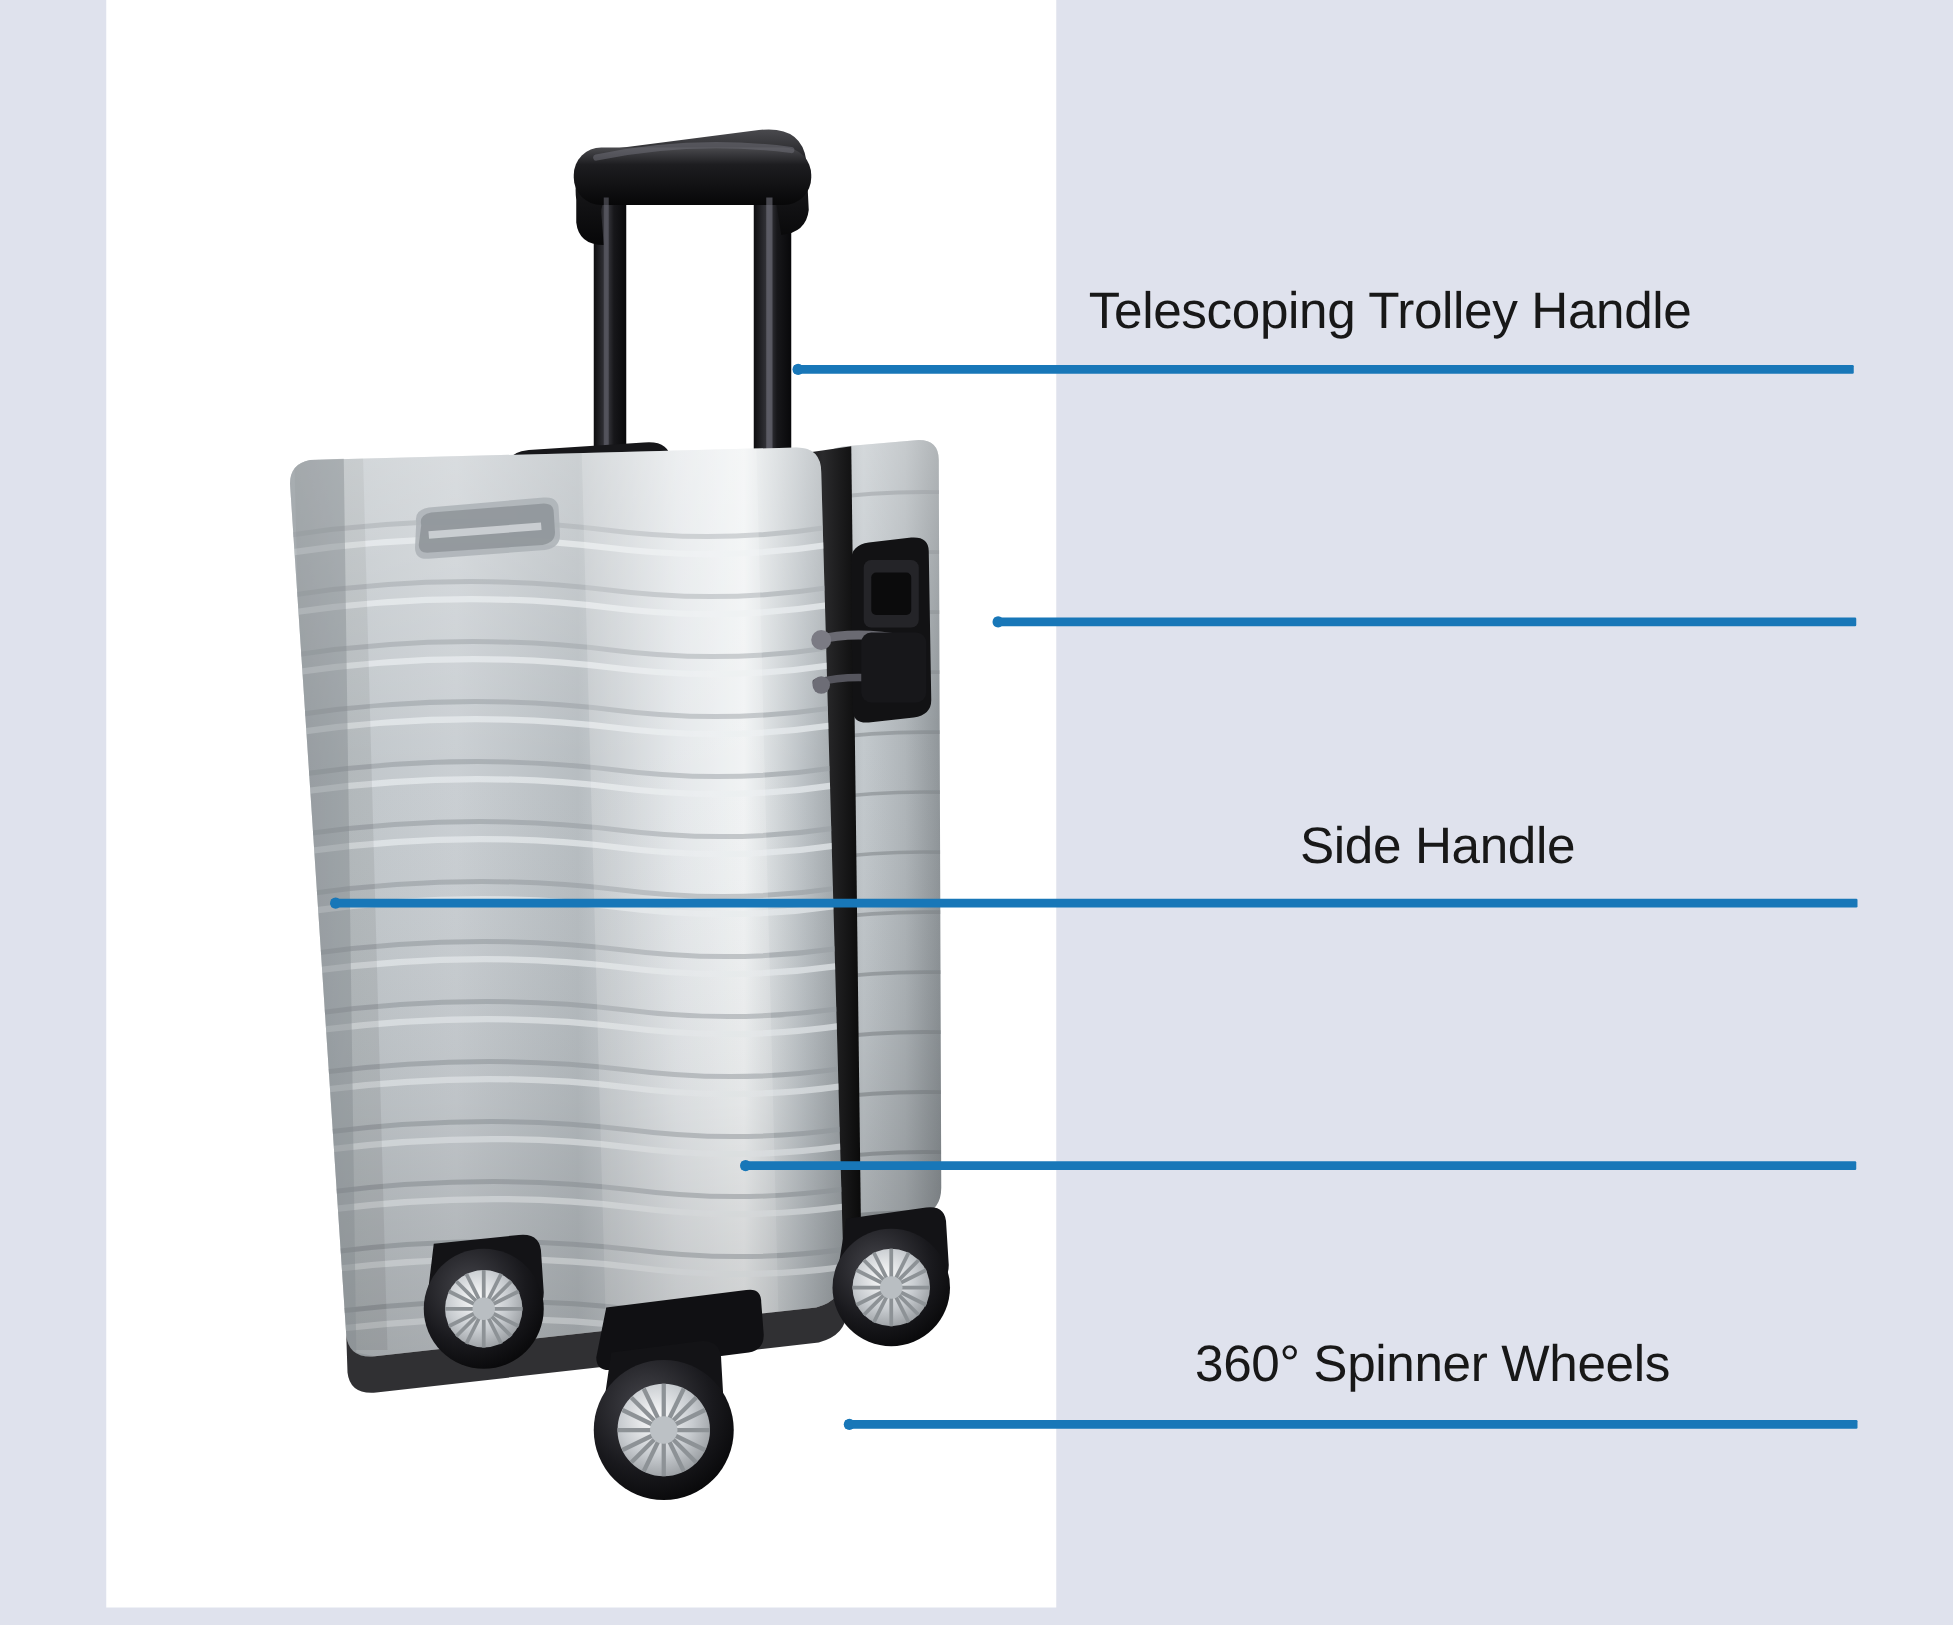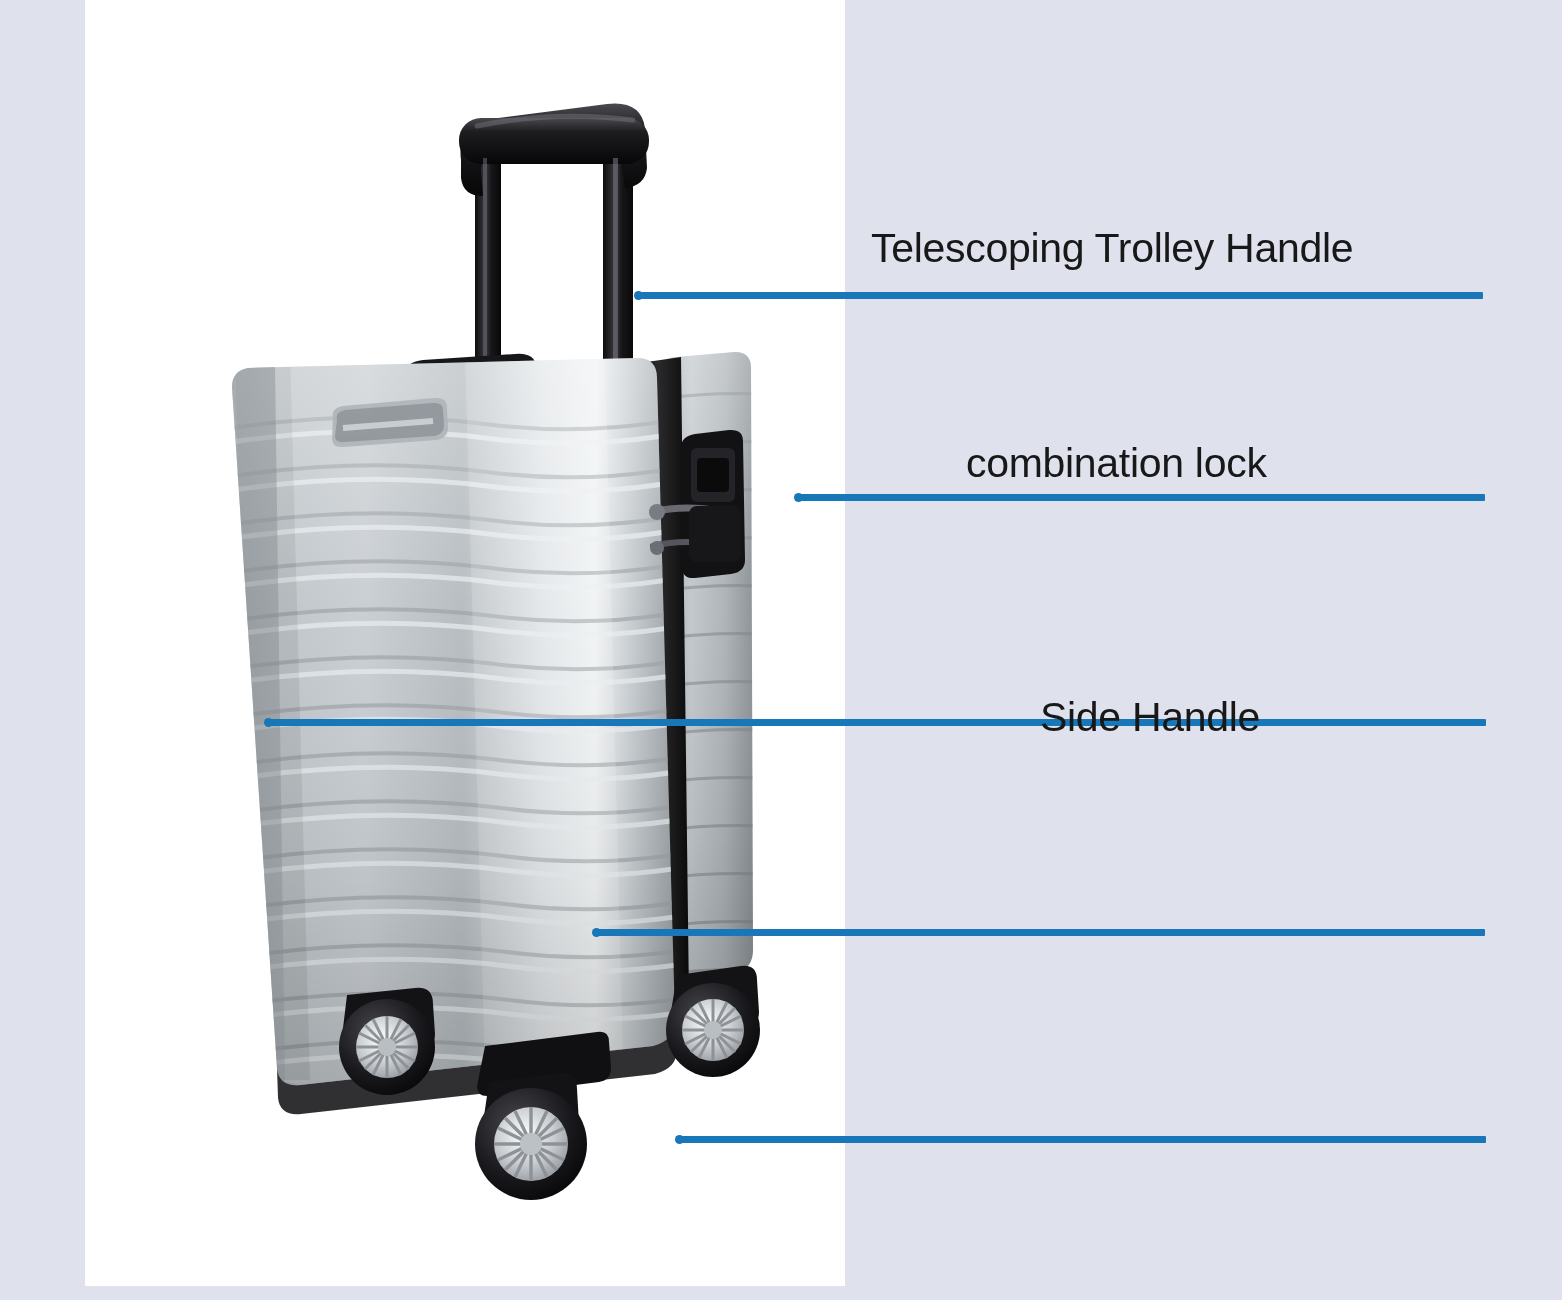--- a/index.html
+++ b/index.html
@@ -309,16 +309,16 @@
   <div class="leader" id="ld3" style="left: 593px; top: 929px; width: 892px;">
     <span class="dot" style="background: rgb(24, 119, 184);"></span>
     <span class="bar" style="background: rgb(24, 119, 184);"></span>
   </div>
   <div class="leader" id="ld4" style="left: 676px; top: 1136px; width: 810px;">
     <span class="dot" style="background: rgb(24, 119, 184);"></span>
     <span class="bar" style="background: rgb(24, 119, 184);"></span>
   </div>
 
   <div class="label" id="lb0" style="left: 871px; top: 228px; color: rgb(24, 24, 24);">Telescoping Trolley Handle</div>
-  <div class="label" id="lb1" style="left: 966px; top: 443px; color: rgb(24, 24, 24);">combination lock</div>
-  <div class="label" id="lb2" style="left: 1040px; top: 656px; color: rgb(24, 24, 24); margin-top: 41px;">Side Handle</div>
+  <div class="label" id="lb2" style="left: 1040px; top: 656px; color: rgb(24, 24, 24);">Side Handle</div>
+  <div class="label" id="lb4" style="left: 956px; top: 1071px; color: rgb(24, 24, 24);">360° Spinner Wheels</div>
 
 </div>
 
 </body></html>

